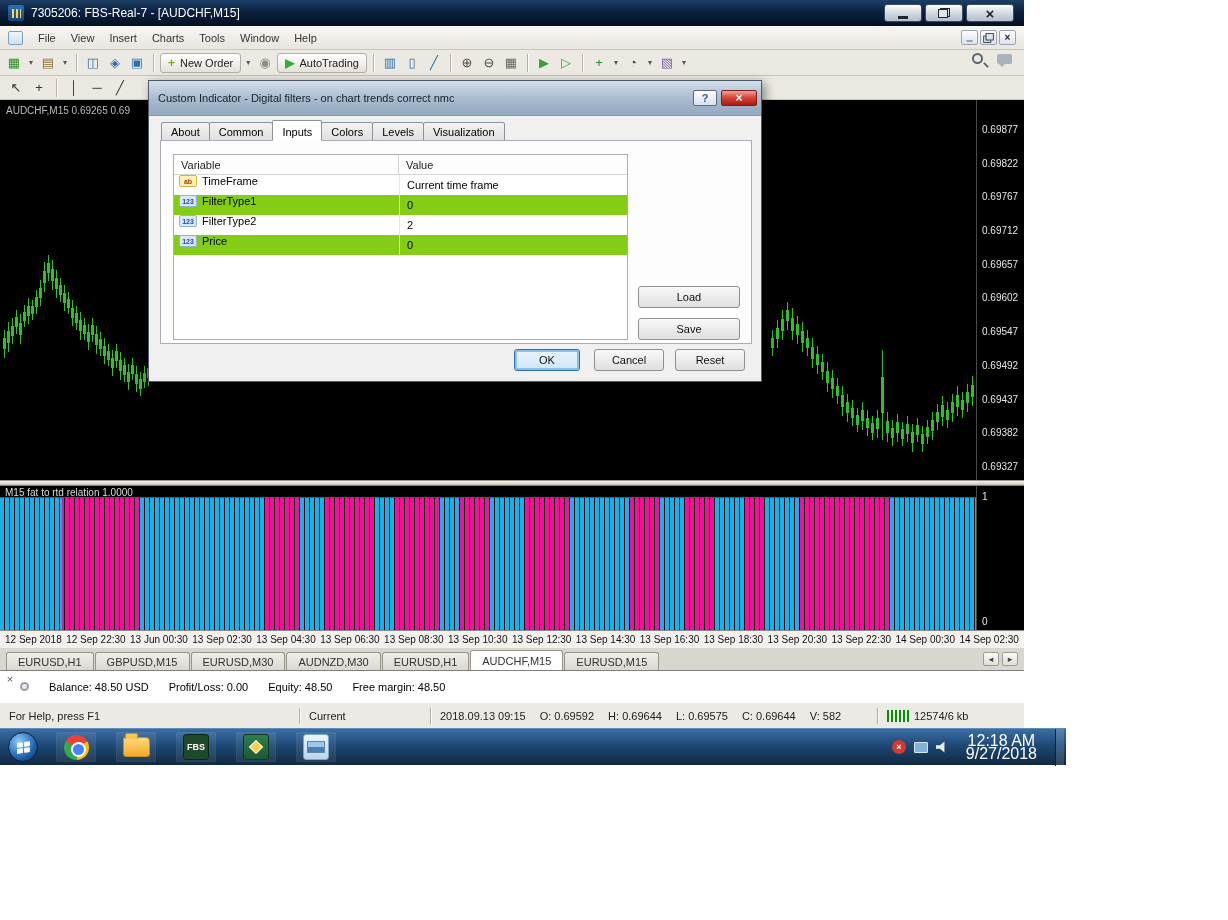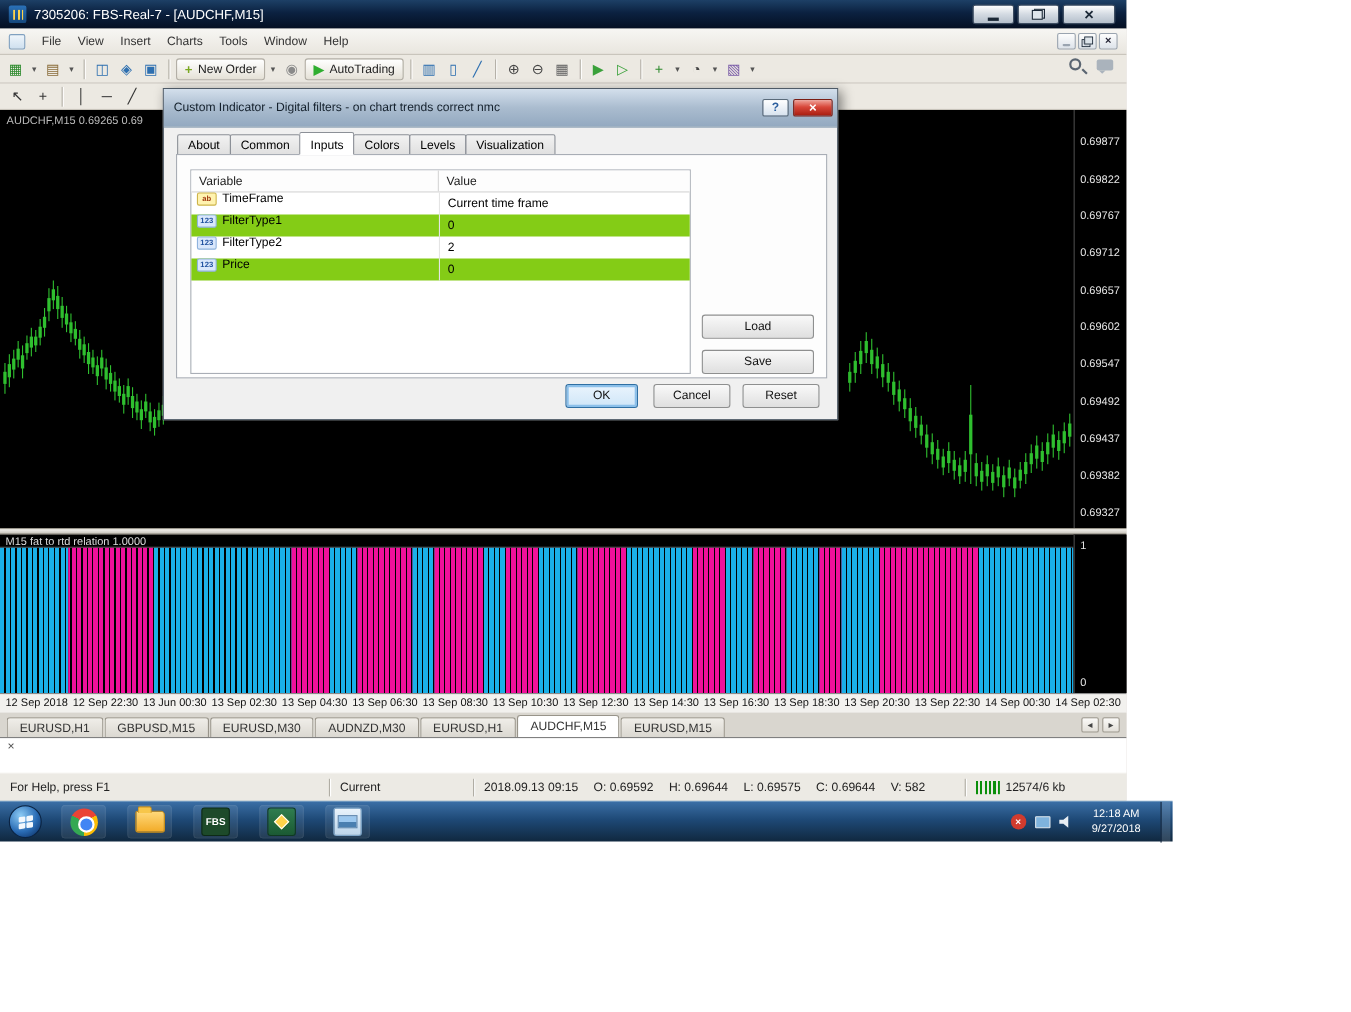--- a/index.html
+++ b/index.html
@@ -151,21 +151,21 @@
   .photos { width:26px; height:26px; border-radius:3px; background:linear-gradient(#eaf3fb,#bcd5ea);
     border:1px solid #7fa6c8; display:flex; align-items:center; justify-content:center; }
   .photos i { width:18px; height:12px; display:block;
     background:linear-gradient(#9cc8ef 55%, #4a7fb0 55%); border:1px solid #5e86ad; }
   .tray { margin-left:auto; display:flex; align-items:center; gap:8px; }
   .tray-alert { width:14px; height:14px; border-radius:50%; background:#d13b2e; color:#fff; font-size:9px;
     font-weight:bold; display:flex; align-items:center; justify-content:center; }
   .tray-display { width:14px; height:11px; border:1px solid #dfe7ee; background:#7fb3dd; border-radius:1px; }
   .tray-volume { width:12px; height:12px; background:#e8eef4;
     clip-path:polygon(0 35%, 35% 35%, 72% 5%, 72% 95%, 35% 65%, 0 65%); }
-  .clock { color:#fff; font-size:10px; text-align:center; line-height:13px; margin:0 10px; }
+  .clock { color:#fff; font-size:16px; text-align:center; line-height:13px; margin:0 10px; }
   .show-desktop { width:9px; height:37px; border-left:1px solid #0a1f38; background:rgba(255,255,255,.14); }
 
   
   .dialog { position:absolute; left:148px; top:80px; width:614px; height:302px; background:#f0f0f0;
     border:1px solid #4e5a66; box-shadow:3px 3px 10px rgba(0,0,0,.45); z-index:50; font-size:11px; }
   .dlg-titlebar { height:35px; background:linear-gradient(#d3dfec,#aabccf 50%,#93a9c0);
     border-bottom:1px solid #8097ac; display:flex; align-items:center; padding:0 4px 0 9px; color:#14202c; }
   .dlg-title { flex:1; white-space:nowrap; overflow:hidden; }
   .dlg-help { width:24px; height:16px; border:1px solid #5a6a7a; border-radius:2px;
     background:linear-gradient(#ffffff,#d7e2ee); color:#2c5f9e; font-weight:bold;
@@ -535,20 +535,27 @@
       <span class="ctab active">AUDCHF,M15</span>
       <span class="ctab">EURUSD,M15</span>
       <span class="tab-arrows">
         <span>◂</span>
         <span>▸</span>
       </span>
     </div>
 
     <div class="terminal">
       <span class="term-close">×</span>
+      <span class="term-row">
+        <span class="term-dot"></span>
+        <span>Balance: 48.50 USD</span>
+        <span>Profit/Loss: 0.00</span>
+        <span>Equity: 48.50</span>
+        <span>Free margin: 48.50</span>
+      </span>
     </div>
 
     <div class="statusbar">
       <span class="sb-help">For Help, press F1</span>
       <span class="sb-sep"></span>
       <span class="sb-profile">Current</span>
       <span class="sb-sep"></span>
       <span class="sb-quote">
         <span>2018.09.13 09:15</span>
         <span>O: 0.69592</span>

